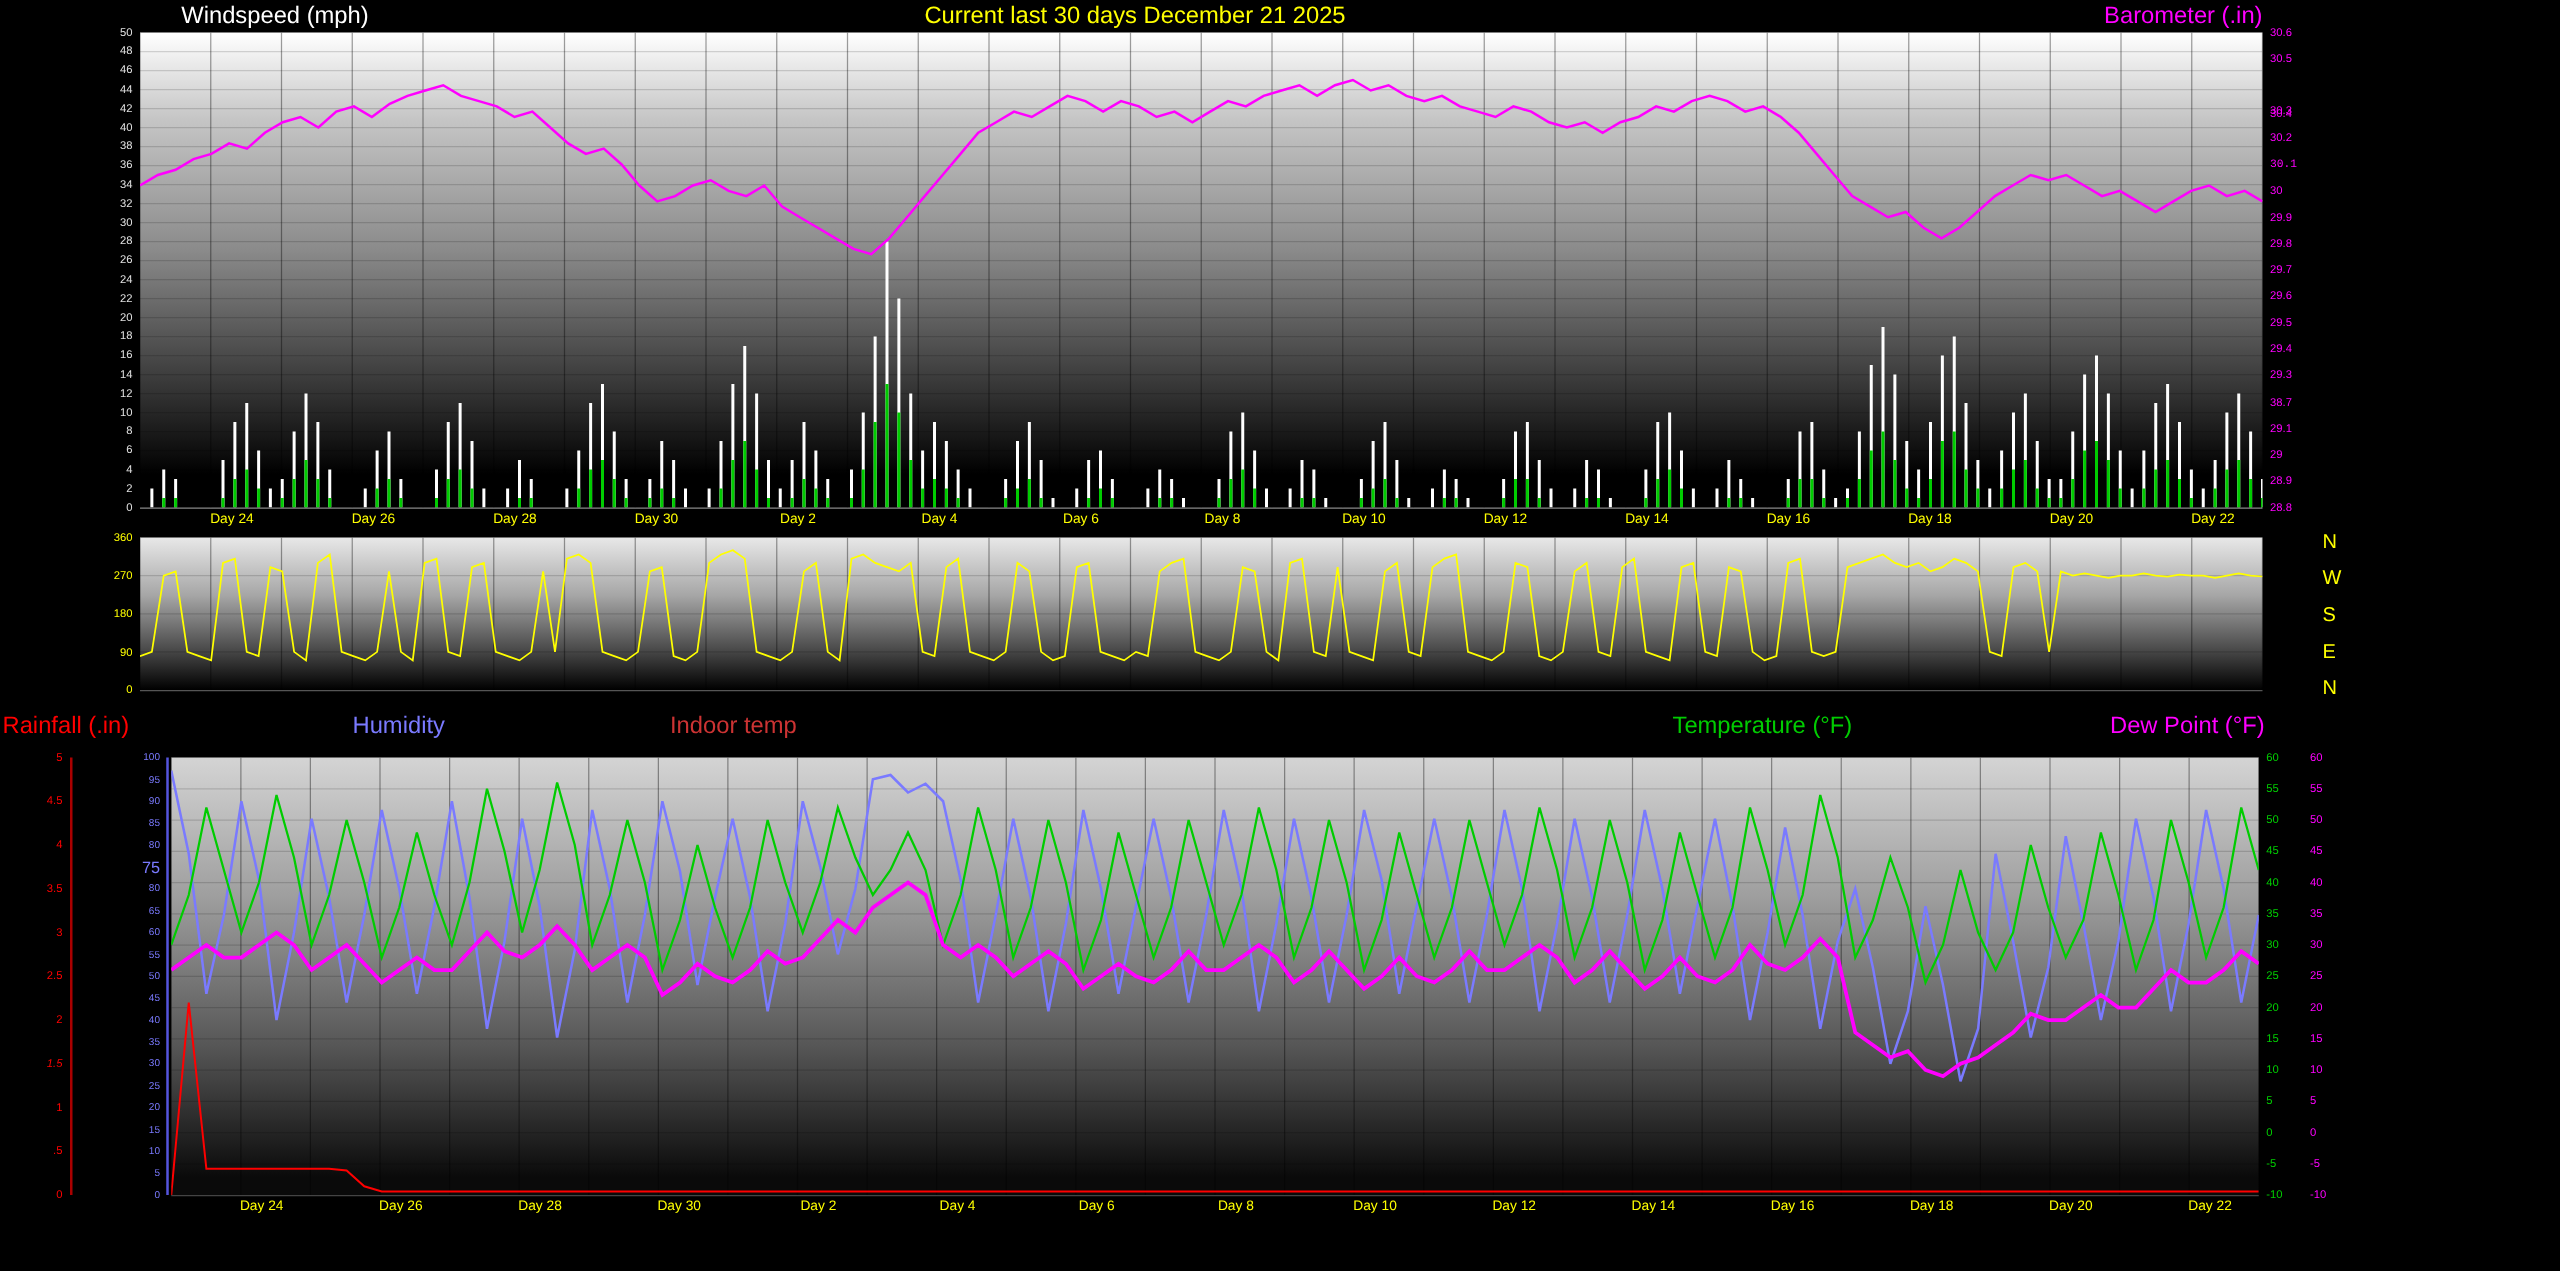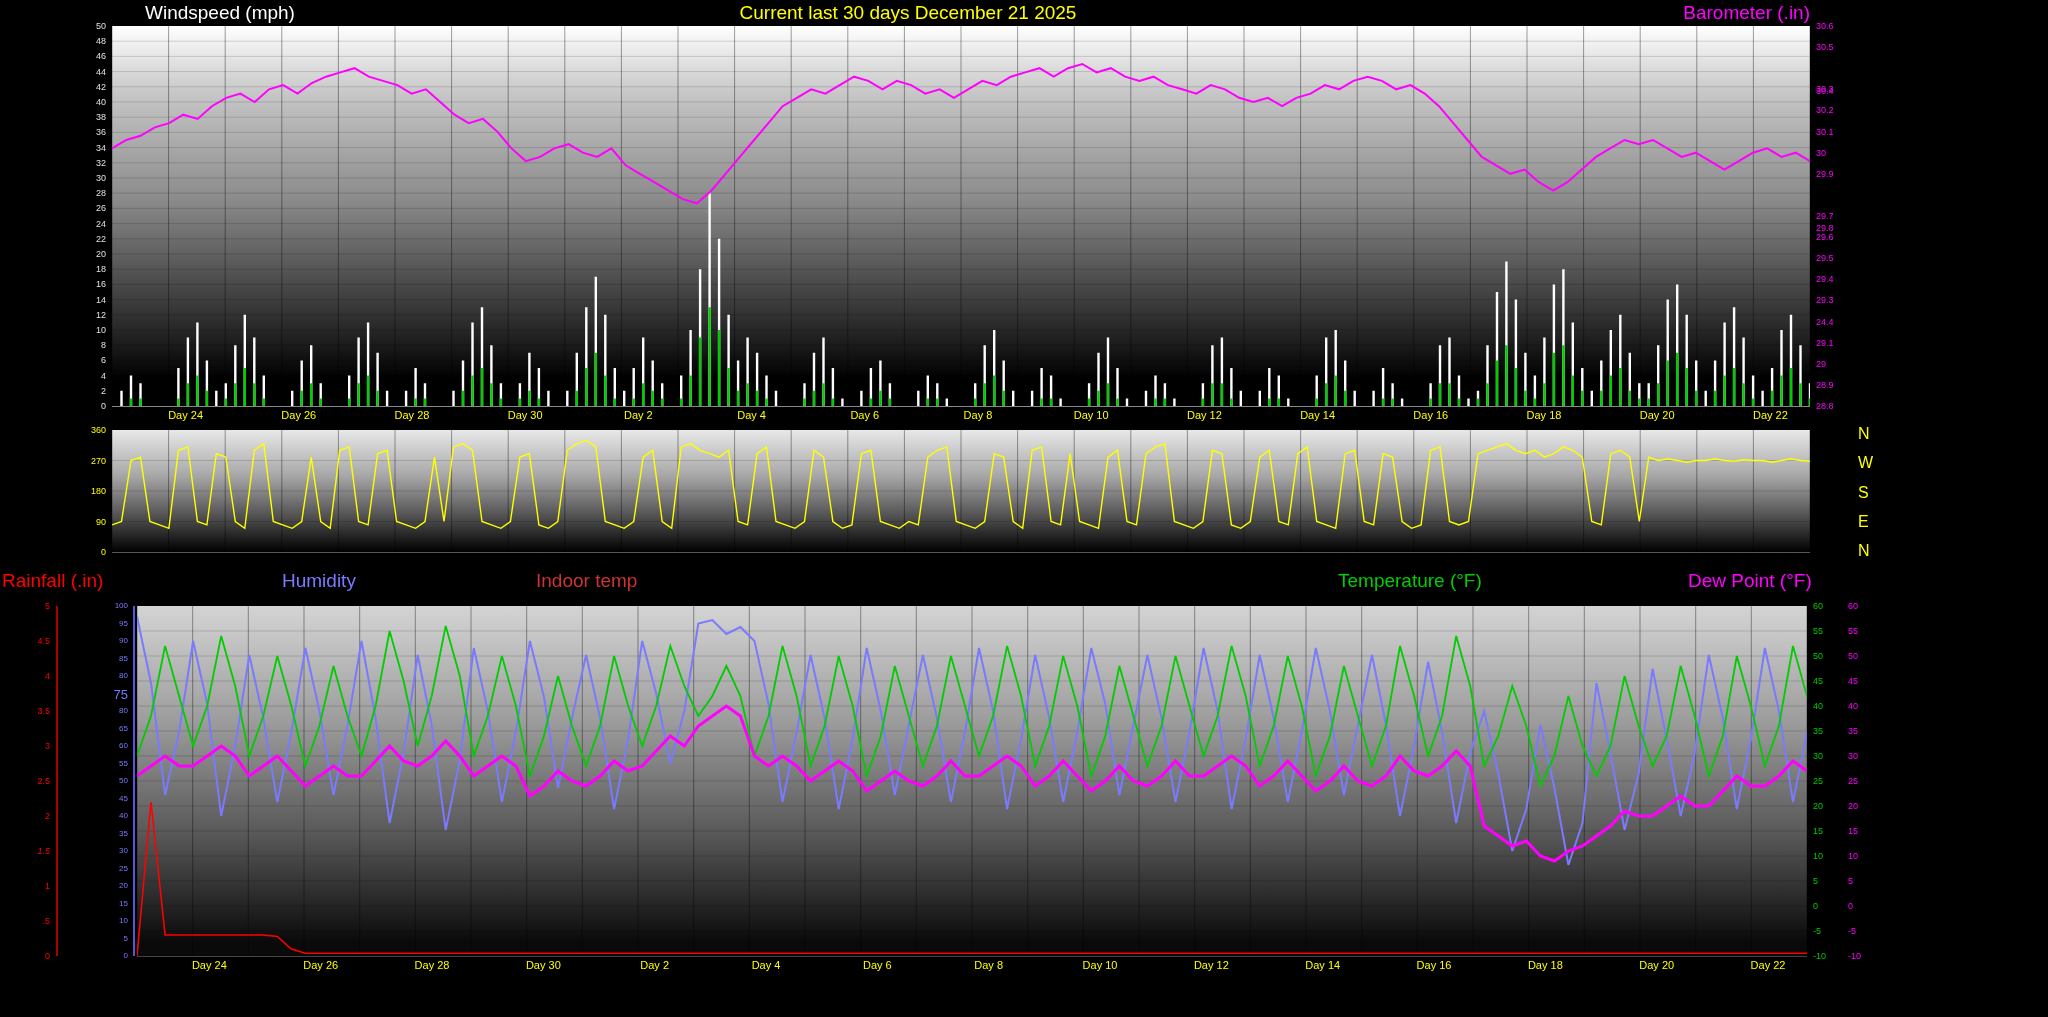--- a/index.html
+++ b/index.html
@@ -126,30 +126,30 @@
       <path d="M19.0,380L19.0,372.4M28.5,380L28.5,372.4M66.4,380L66.4,372.4M75.9,380L75.9,357.2M85.4,380L85.4,349.6M94.9,380L94.9,364.8M113.8,380L113.8,372.4M123.3,380L123.3,357.2M132.8,380L132.8,342.0M142.3,380L142.3,357.2M151.8,380L151.8,372.4M189.7,380L189.7,364.8M199.2,380L199.2,357.2M208.7,380L208.7,372.4M237.2,380L237.2,372.4M246.6,380L246.6,357.2M256.1,380L256.1,349.6M265.6,380L265.6,364.8M303.6,380L303.6,372.4M313.0,380L313.0,372.4M351.0,380L351.0,364.8M360.5,380L360.5,349.6M370.0,380L370.0,342.0M379.4,380L379.4,357.2M388.9,380L388.9,372.4M407.9,380L407.9,372.4M417.4,380L417.4,364.8M426.9,380L426.9,372.4M464.8,380L464.8,364.8M474.3,380L474.3,342.0M483.8,380L483.8,326.8M493.3,380L493.3,349.6M502.8,380L502.8,372.4M521.7,380L521.7,372.4M531.2,380L531.2,357.2M540.7,380L540.7,364.8M550.2,380L550.2,372.4M569.2,380L569.2,372.4M578.6,380L578.6,349.6M588.1,380L588.1,311.6M597.6,380L597.6,281.2M607.1,380L607.1,304.0M616.6,380L616.6,342.0M626.1,380L626.1,364.8M635.6,380L635.6,357.2M645.1,380L645.1,364.8M654.5,380L654.5,372.4M692.5,380L692.5,372.4M702.0,380L702.0,364.8M711.5,380L711.5,357.2M720.9,380L720.9,372.4M758.9,380L758.9,372.4M768.4,380L768.4,364.8M777.9,380L777.9,372.4M815.8,380L815.8,372.4M825.3,380L825.3,372.4M863.2,380L863.2,372.4M872.7,380L872.7,357.2M882.2,380L882.2,349.6M891.7,380L891.7,364.8M929.6,380L929.6,372.4M939.1,380L939.1,372.4M977.1,380L977.1,372.4M986.5,380L986.5,364.8M996.0,380L996.0,357.2M1005.5,380L1005.5,372.4M1043.5,380L1043.5,372.4M1052.9,380L1052.9,372.4M1090.9,380L1090.9,372.4M1100.4,380L1100.4,357.2M1109.9,380L1109.9,357.2M1119.4,380L1119.4,372.4M1157.3,380L1157.3,372.4M1166.8,380L1166.8,372.4M1204.7,380L1204.7,372.4M1214.2,380L1214.2,357.2M1223.7,380L1223.7,349.6M1233.2,380L1233.2,364.8M1271.1,380L1271.1,372.4M1280.6,380L1280.6,372.4M1318.6,380L1318.6,372.4M1328.0,380L1328.0,357.2M1337.5,380L1337.5,357.2M1347.0,380L1347.0,372.4M1366.0,380L1366.0,372.4M1375.5,380L1375.5,357.2M1385.0,380L1385.0,334.4M1394.4,380L1394.4,319.2M1403.9,380L1403.9,342.0M1413.4,380L1413.4,364.8M1422.9,380L1422.9,372.4M1432.4,380L1432.4,357.2M1441.9,380L1441.9,326.8M1451.4,380L1451.4,319.2M1460.8,380L1460.8,349.6M1470.3,380L1470.3,364.8M1489.3,380L1489.3,364.8M1498.8,380L1498.8,349.6M1508.3,380L1508.3,342.0M1517.8,380L1517.8,364.8M1527.3,380L1527.3,372.4M1536.7,380L1536.7,372.4M1546.2,380L1546.2,357.2M1555.7,380L1555.7,334.4M1565.2,380L1565.2,326.8M1574.7,380L1574.7,342.0M1584.2,380L1584.2,364.8M1603.1,380L1603.1,364.8M1612.6,380L1612.6,349.6M1622.1,380L1622.1,342.0M1631.6,380L1631.6,357.2M1641.1,380L1641.1,372.4M1660.1,380L1660.1,364.8M1669.5,380L1669.5,349.6M1679.0,380L1679.0,342.0M1688.5,380L1688.5,357.2M1698.0,380L1698.0,372.4" stroke="#00cc00" stroke-width="2.4" fill="none"></path>
       <polyline points="0.0,122.4 14.3,114.0 28.5,109.8 42.8,101.3 57.1,97.1 71.3,88.7 85.6,92.9 99.9,80.2 114.2,71.8 128.4,67.6 142.7,76.0 157.0,63.3 171.2,59.1 185.5,67.6 199.8,57.0 214.0,50.7 228.3,46.4 242.6,42.2 256.8,50.7 271.1,54.9 285.4,59.1 299.6,67.6 313.9,63.3 328.2,76.0 342.5,88.7 356.7,97.1 371.0,92.9 385.3,105.6 399.5,122.4 413.8,135.1 428.1,130.9 442.3,122.4 456.6,118.2 470.9,126.7 485.1,130.9 499.4,122.4 513.7,139.3 527.9,147.8 542.2,156.2 556.5,164.7 570.8,173.1 585.0,177.3 599.3,164.7 613.6,147.8 627.8,130.9 642.1,114.0 656.4,97.1 670.6,80.2 684.9,71.8 699.2,63.3 713.4,67.6 727.7,59.1 742.0,50.7 756.3,54.9 770.5,63.3 784.8,54.9 799.1,59.1 813.3,67.6 827.6,63.3 841.9,71.8 856.1,63.3 870.4,54.9 884.7,59.1 898.9,50.7 913.2,46.4 927.5,42.2 941.7,50.7 956.0,42.2 970.3,38.0 984.6,46.4 998.8,42.2 1013.1,50.7 1027.4,54.9 1041.6,50.7 1055.9,59.1 1070.2,63.3 1084.4,67.6 1098.7,59.1 1113.0,63.3 1127.2,71.8 1141.5,76.0 1155.8,71.8 1170.1,80.2 1184.3,71.8 1198.6,67.6 1212.9,59.1 1227.1,63.3 1241.4,54.9 1255.7,50.7 1269.9,54.9 1284.2,63.3 1298.5,59.1 1312.7,67.6 1327.0,80.2 1341.3,97.1 1355.5,114.0 1369.8,130.9 1384.1,139.3 1398.4,147.8 1412.6,143.6 1426.9,156.2 1441.2,164.7 1455.4,156.2 1469.7,143.6 1484.0,130.9 1498.2,122.4 1512.5,114.0 1526.8,118.2 1541.0,114.0 1555.3,122.4 1569.6,130.9 1583.8,126.7 1598.1,135.1 1612.4,143.6 1626.7,135.1 1640.9,126.7 1655.2,122.4 1669.5,130.9 1683.7,126.7 1698.0,135.1 " fill="none" stroke="#ff00ff" stroke-width="2"></polyline>
     </svg>
 </div>
 <div class="tickcol" id="ticks-baro" style="left:1814px;top:26px;width:50px;height:380px;">
     <div class="tick l" style="top: 0%; color: rgb(255, 0, 255);">30.6</div>
     <div class="tick l" style="top: 5.55556%; color: rgb(255, 0, 255);">30.5</div>
     <div class="tick l" style="top: 11.1111%; color: rgb(255, 0, 255); margin-top: 23px;">30.4</div>
     <div class="tick l" style="top: 16.6667%; color: rgb(255, 0, 255);">30.3</div>
     <div class="tick l" style="top: 22.2222%; color: rgb(255, 0, 255);">30.2</div>
-    <div class="tick l" style="top: 27.7778%; color: rgb(255, 0, 255);">30.1</div>
+    <div class="tick l" style="top: 27.7778%; color: rgb(255, 0, 255); font-family: Liberation Mono, monospace;">30.1</div>
     <div class="tick l" style="top: 33.3333%; color: rgb(255, 0, 255);">30</div>
     <div class="tick l" style="top: 38.8889%; color: rgb(255, 0, 255);">29.9</div>
-    <div class="tick l" style="top: 44.4444%; color: rgb(255, 0, 255); margin-top: 33px;">29.8</div>
+    <div class="tick l" style="top: 44.4444%; color: rgb(255, 0, 255);">29.8</div>
     <div class="tick l" style="top: 50%; color: rgb(255, 0, 255);">29.7</div>
     <div class="tick l" style="top: 55.5556%; color: rgb(255, 0, 255);">29.6</div>
     <div class="tick l" style="top: 61.1111%; color: rgb(255, 0, 255);">29.5</div>
     <div class="tick l" style="top: 66.6667%; color: rgb(255, 0, 255); text-align: right;">29.4</div>
     <div class="tick l" style="top: 72.2222%; color: rgb(255, 0, 255);">29.3</div>
-    <div class="tick l" style="top: 77.7778%; color: rgb(255, 0, 255);">24.4</div>
+    <div class="tick l" style="top: 77.7778%; color: rgb(255, 0, 255);">38.7</div>
     <div class="tick l" style="top: 83.3333%; color: rgb(255, 0, 255);">29.1</div>
     <div class="tick l" style="top: 88.8889%; color: rgb(255, 0, 255);">29</div>
     <div class="tick l" style="top: 94.4444%; color: rgb(255, 0, 255);">28.9</div>
     <div class="tick l" style="top: 100%; color: rgb(255, 0, 255);">28.8</div>
   </div>
 <div class="xlabels" id="xlabels-top" style="left:112px;top:409px;width:1698px;">
     <div class="xlabel" style="left: 4.33333%; color: rgb(255, 255, 0);">Day 24</div>
     <div class="xlabel" style="left: 11%; color: rgb(255, 255, 0);">Day 26</div>
     <div class="xlabel" style="left: 17.6667%; color: rgb(255, 255, 0);">Day 28</div>
     <div class="xlabel" style="left: 24.3333%; color: rgb(255, 255, 0);">Day 30</div>

